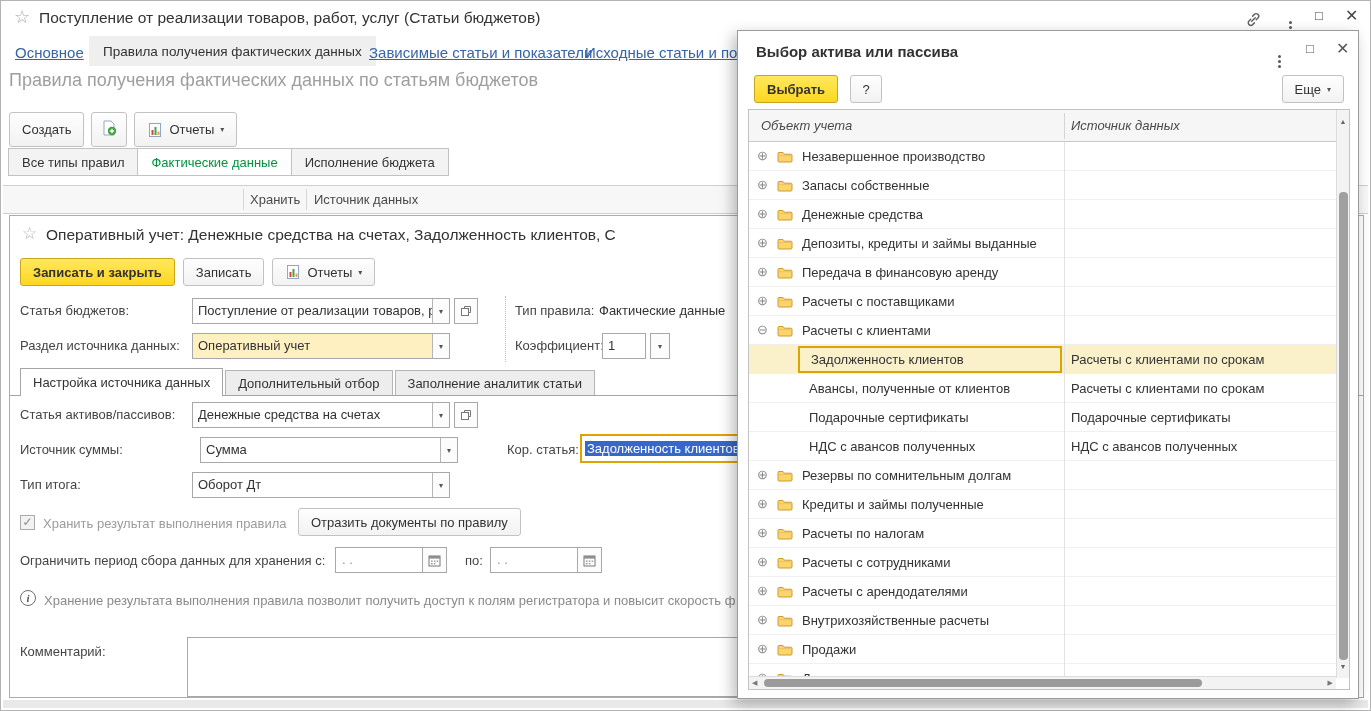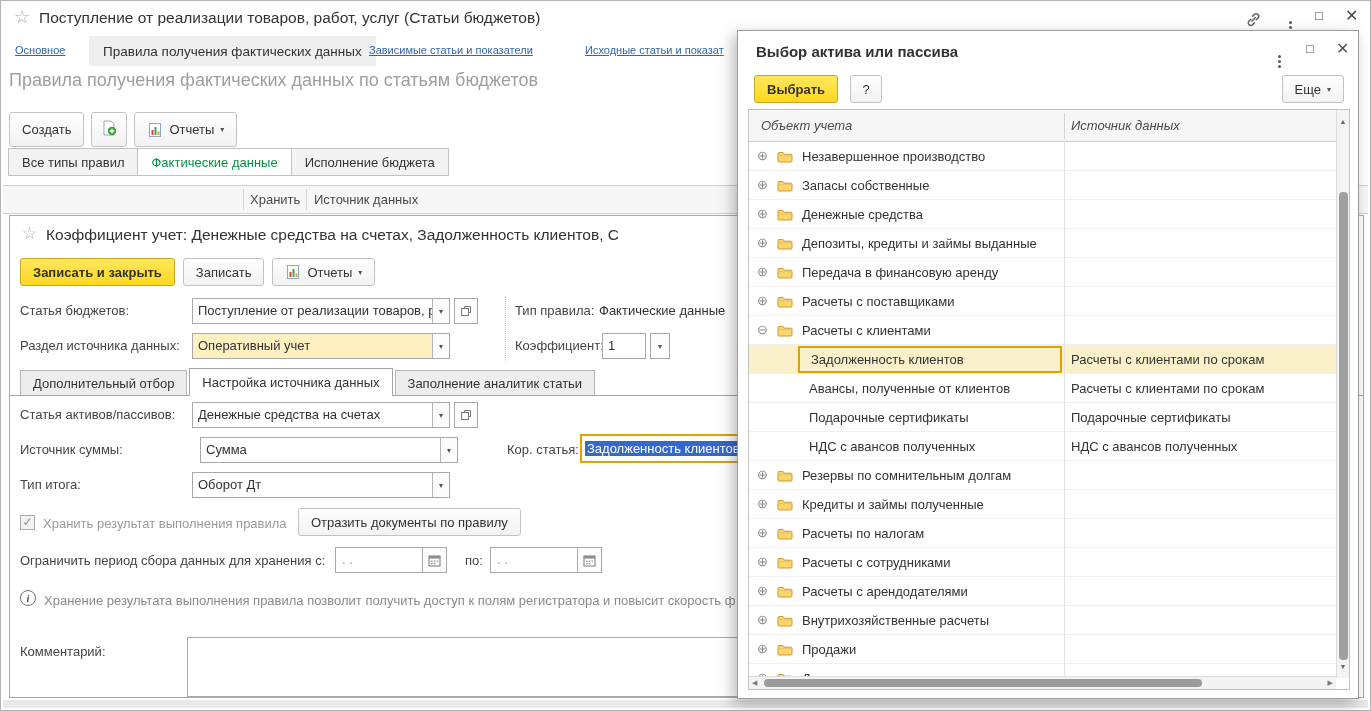--- a/index.html
+++ b/index.html
@@ -9,21 +9,21 @@
 
   
   #main-window { position:absolute; inset:0; background:#FFF; border:1px solid #B3B3B3; }
   .mw-star { position:absolute; left:13px; top:5px; font-size:18px; color:#A9A9A9; }
   .mw-title { position:absolute; left:38px; top:8px; font-size:15.5px; color:#333; white-space:nowrap; }
   .wicon { position:absolute; top:9px; color:#555; cursor:default; }
   .dots3 { width:3px; height:3px; border-radius:50%; background:#5A5A5A; box-shadow:0 5px 0 #5A5A5A, 0 10px 0 #5A5A5A; display:inline-block; }
   .glyph-max { font-size:13px; color:#444; }
   .glyph-close { font-size:16px; color:#444; }
 
-  .navlink { position:absolute; top:43px; font-size:11px; color:#3465A8; text-decoration:underline; white-space:nowrap; }
+  .navlink { position:absolute; top:43px; font-size:15px; color:#3465A8; text-decoration:underline; white-space:nowrap; }
   .nav-current { position:absolute; left:88px; top:35px; height:30px; background:#EFEFEF; display:flex; align-items:center; padding:0 14px; font-size:13.5px; color:#333; white-space:nowrap; }
   .mw-heading { position:absolute; left:8px; top:69px; font-size:18px; color:#9E9E9E; white-space:nowrap; }
 
   .btn { display:inline-flex; align-items:center; justify-content:center; height:35px; padding:0 12px; border:1px solid #C2C2C2; border-radius:3px; background:linear-gradient(#FEFEFE,#F2F2F2); font-size:13px; color:#333; white-space:nowrap; cursor:default; }
   .btn.yellow { background:linear-gradient(#FFE85E,#FFD71F); border-color:#C9A61B; font-weight:bold; }
   .caret { font-size:8px; color:#555; margin-left:6px; }
   .mw-toolbar { position:absolute; left:8px; top:111px; display:flex; gap:7px; }
 
   .fseg-wrap { position:absolute; left:8px; top:147px; display:flex; }
   .fseg { border:1px solid #C2C2C2; background:#F3F3F3; padding:0 13px; height:28px; display:flex; align-items:center; font-size:13px; color:#333; margin-left:-1px; white-space:nowrap; }
@@ -158,21 +158,21 @@
     <div class="mtable-head">
       <span class="mth" style="left:16px;margin-top:36px;">Раздел источника данных</span>
       <span class="mth-sep" style="left:240px;"></span>
       <span class="mth" style="left:247px;">Хранить</span>
       <span class="mth-sep" style="left:303px;"></span>
       <span class="mth" style="left:311px;">Источник данных</span>
     </div>
 
     <div id="record-panel">
       <span class="rec-star">☆</span>
-      <div class="rec-title">Коэффициент учет: Денежные средства на счетах, Задолженность клиентов, С</div>
+      <div class="rec-title">Оперативный учет: Денежные средства на счетах, Задолженность клиентов, С</div>
 
       <div class="rec-toolbar">
         <button class="btn yellow">Записать и закрыть</button>
         <button class="btn">Записать</button>
         <button class="btn">
           <span style="margin-right:6px; display:inline-flex;">
               <svg width="16" height="16" viewBox="0 0 16 16">
                 <rect x="2.5" y="1.5" width="11" height="13" fill="#FFF" stroke="#8FA8C8"></rect>
                 <rect x="4.5" y="8" width="2" height="5" fill="#C84B38"></rect>
                 <rect x="7.5" y="5" width="2" height="8" fill="#4C9E4C"></rect>
@@ -204,22 +204,22 @@
         <span class="txt">Оперативный учет</span>
         <span class="dd">▾</span>
       </div>
       <span class="lbl" style="left:505px; top:122px;">Коэффициент:</span>
       <div class="field" style="left:592px; top:117px; width:44px;">
         <span class="txt">1</span>
       </div>
       <span class="sidebtn" style="left:640px; top:117px; width:20px; font-size:8px; color:#555;">▾</span>
 
       <div class="rtabs">
+        <div class="rtab active">Настройка источника данных</div>
         <div class="rtab">Дополнительный отбор</div>
-        <div class="rtab active">Настройка источника данных</div>
         <div class="rtab">Заполнение аналитик статьи</div>
       </div>
 
       <span class="lbl" style="left:10px; top:191px;">Статья активов/пассивов:</span>
       <div class="field" style="left:182px; top:186px; width:258px;">
         <span class="txt">Денежные средства на счетах</span>
         <span class="dd">▾</span>
       </div>
       <span class="sidebtn" style="left:444px; top:186px;">
           <svg width="12" height="12" viewBox="0 0 12 12">

